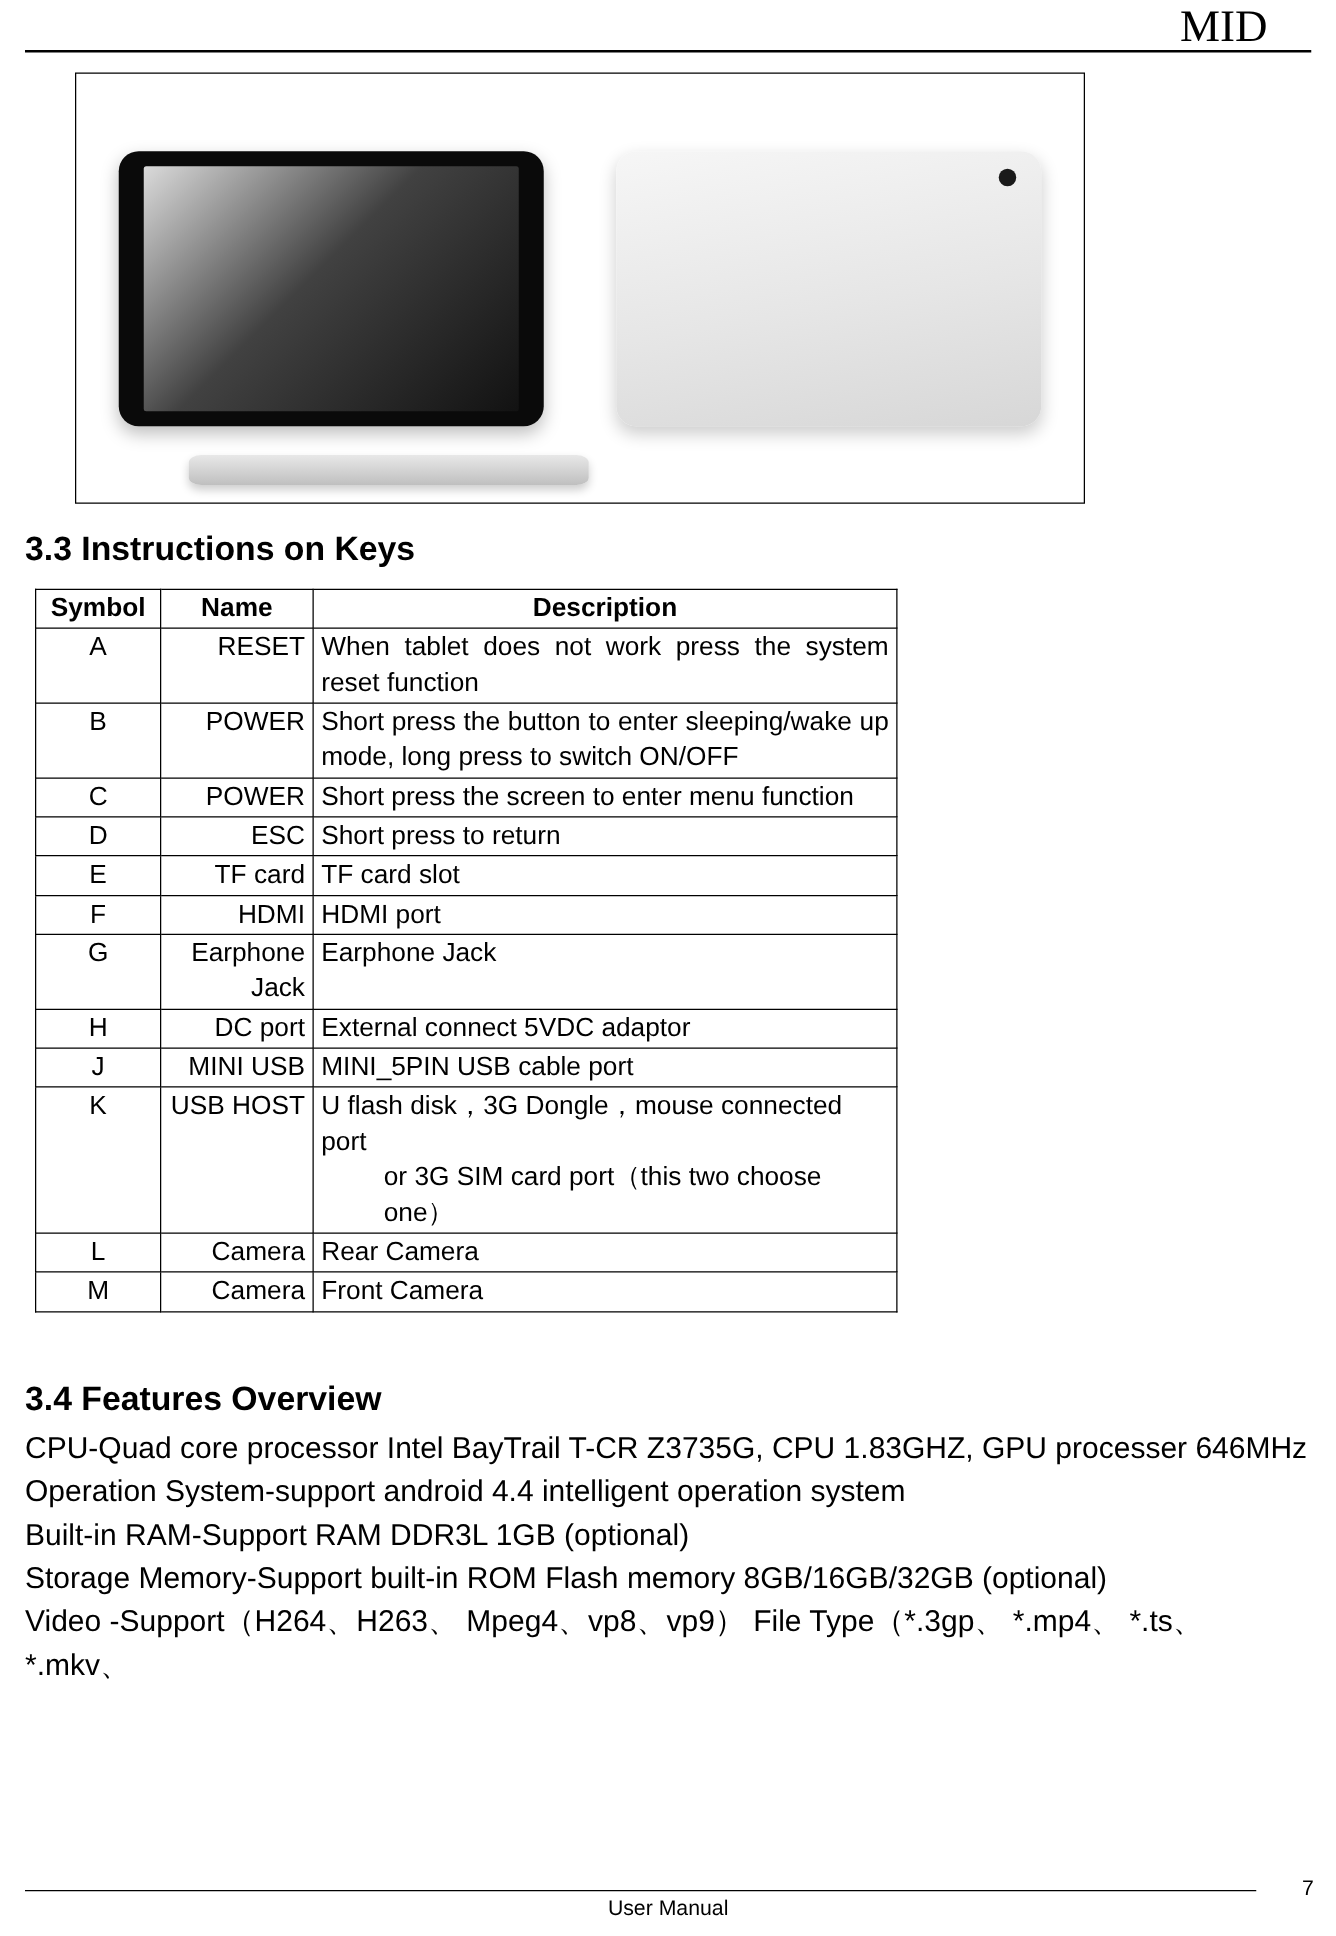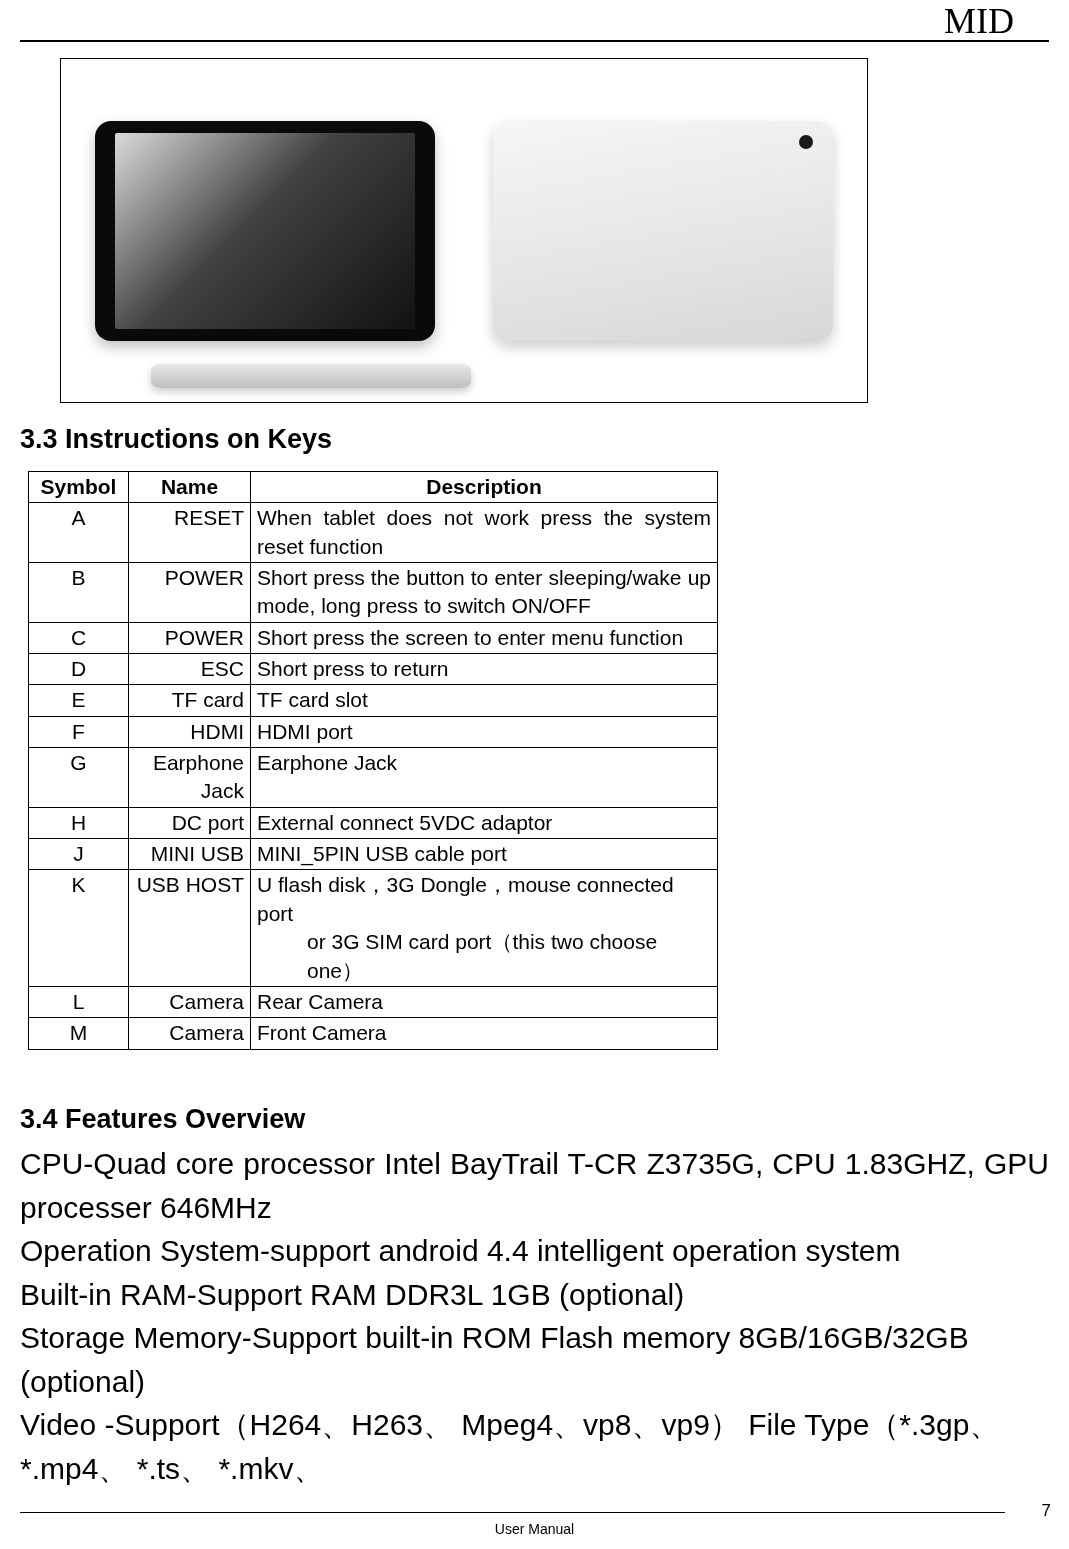--- a/index.html
+++ b/index.html
@@ -106,41 +106,41 @@
     }
     .keys-table td.symbol { width: 100px; text-align: center; }
     .keys-table td.name { width: 122px; text-align: right; }
     .keys-table td.desc { text-align: justify; }
     .keys-table td.desc.left { text-align: left; }
     .features-body {
       position: absolute;
       top: 1142px;
       left: 20px;
       right: 20px;
-      font-size: 30px;
+      font-size: 24px;
       line-height: 1.45;
     }
     .features-body p.justify {
       text-align: justify;
       text-align-last: left;
     }
     .bottom-rule {
       position: absolute;
       bottom: 36px;
       left: 20px;
       width: 985px;
       border-top: 1.5px solid #000;
     }
     .footer-center {
       position: absolute;
       bottom: 12px;
       left: 0;
       width: 1069px;
       text-align: center;
-      font-size: 14px;
+      font-size: 17px;
     }
     .footer-page {
       position: absolute;
       bottom: 28px;
       right: 18px;
       font-size: 17px;
     }
     .indent2 { padding-left: 50px; display: inline-block; }
   </style>
 </head>

